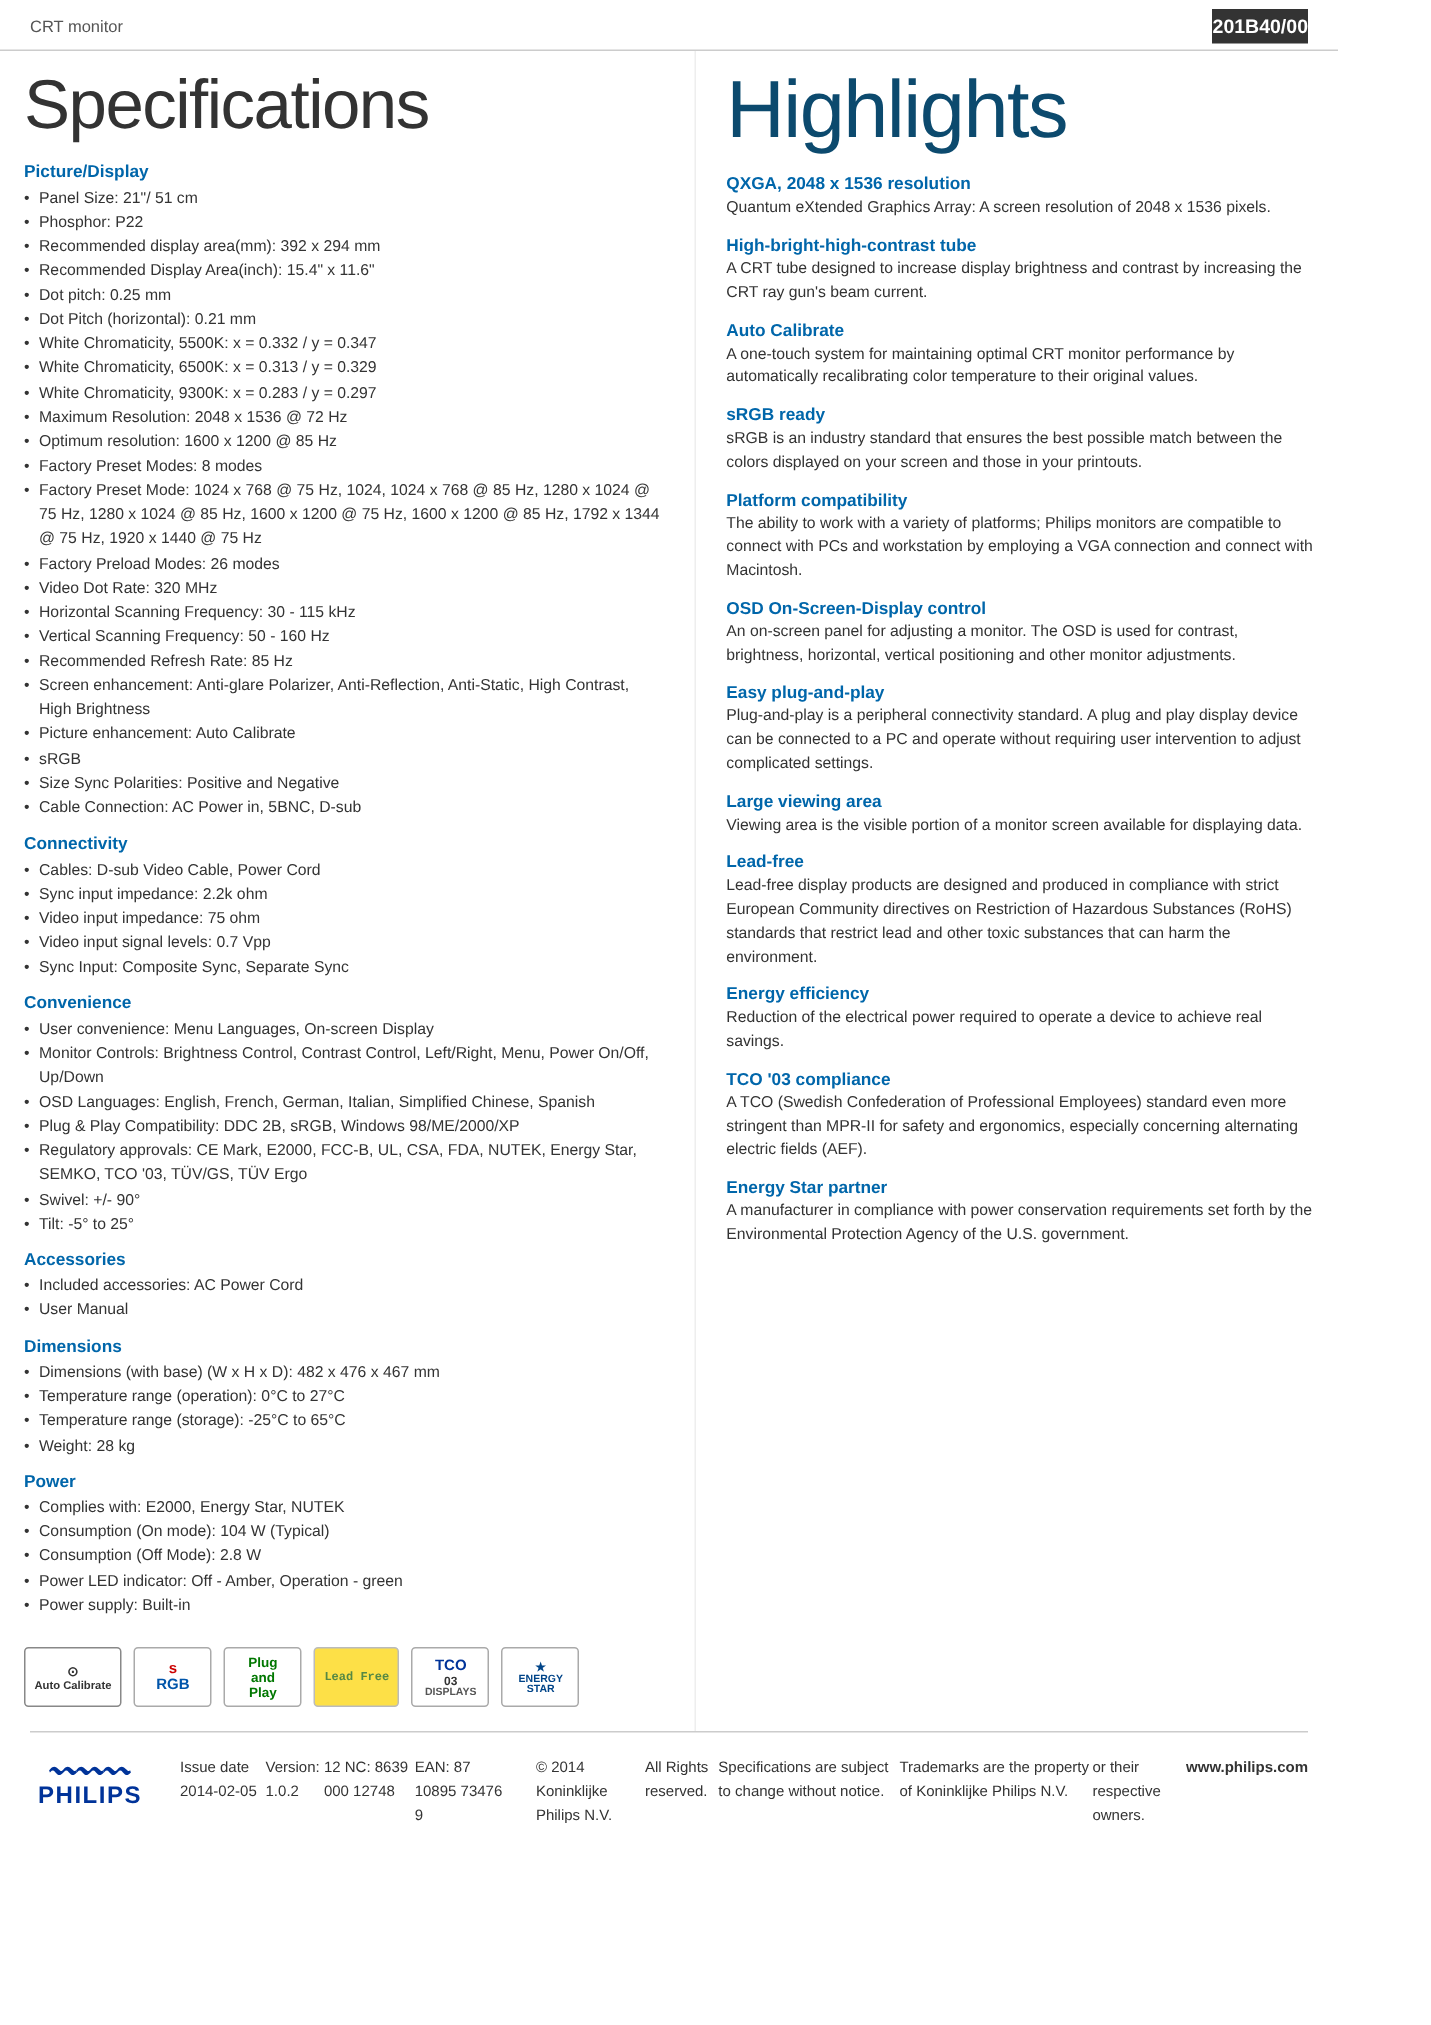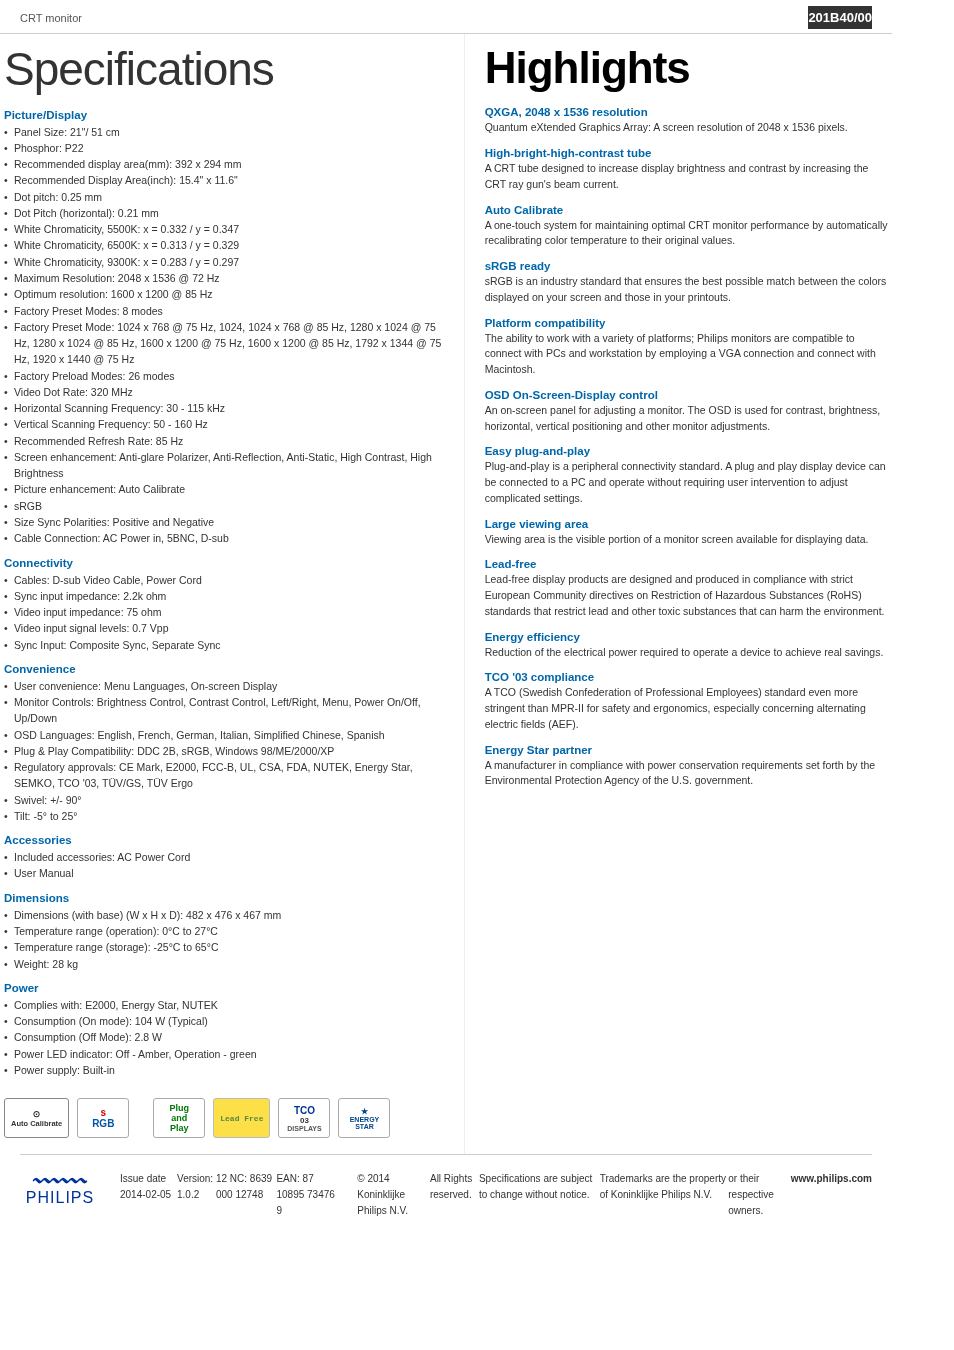--- a/index.html
+++ b/index.html
@@ -32,21 +32,21 @@
     .header-model {
       background: #333;
       color: #fff;
       font-size: 13px;
       font-weight: bold;
       padding: 4px 0;
     }
     
     .main-content {
       display: flex;
-      padding: 0 4px;
+      padding: 0 16px;
     }
     .left-col {
       width: 52%;
       padding-right: 20px;
       padding-top: 10px;
     }
     .right-col {
       width: 48%;
       padding-left: 20px;
       padding-top: 10px;
@@ -55,23 +55,23 @@
     
     .page-title {
       font-size: 46px;
       font-weight: 300;
       color: #333;
       margin-bottom: 14px;
       letter-spacing: -1px;
       line-height: 1.1;
     }
     .right-title {
-      font-size: 44px;
-      font-weight: 700;
-      color: #000000;
+      font-size: 54px;
+      font-weight: 400;
+      color: #0c4a6e;
       margin-bottom: 14px;
       letter-spacing: -1px;
       line-height: 1.1;
     }
     
     .section-header {
       font-size: 11.5px;
       font-weight: bold;
       color: #0066aa;
       margin-top: 10px;
@@ -143,21 +143,20 @@
       font-size: 14px;
       font-weight: bold;
       color: #0055aa;
       border-color: #aaa;
     }
     .badge-plug {
       font-size: 8px;
       font-weight: bold;
       color: #007700;
       border-color: #aaa;
-      margin-left: 16px;
     }
     .badge-leadfree {
       background: #fde047;
       border-color: #bbb;
       font-size: 8px;
       color: #555;
       font-family: Liberation Mono, monospace;
     }
     .badge-tco {
       border-color: #aaa;
@@ -179,21 +178,21 @@
       gap: 20px;
     }
     .philips-logo {
       display: flex;
       flex-direction: column;
       align-items: center;
       min-width: 80px;
     }
     .philips-text {
       font-size: 16px;
-      font-weight: normal;
+      font-weight: bold;
       color: #003399;
       letter-spacing: 1px;
     }
     .philips-waves {
       font-size: 18px;
       color: #003399;
       line-height: 1;
     }
     .footer-info {
       display: flex;

